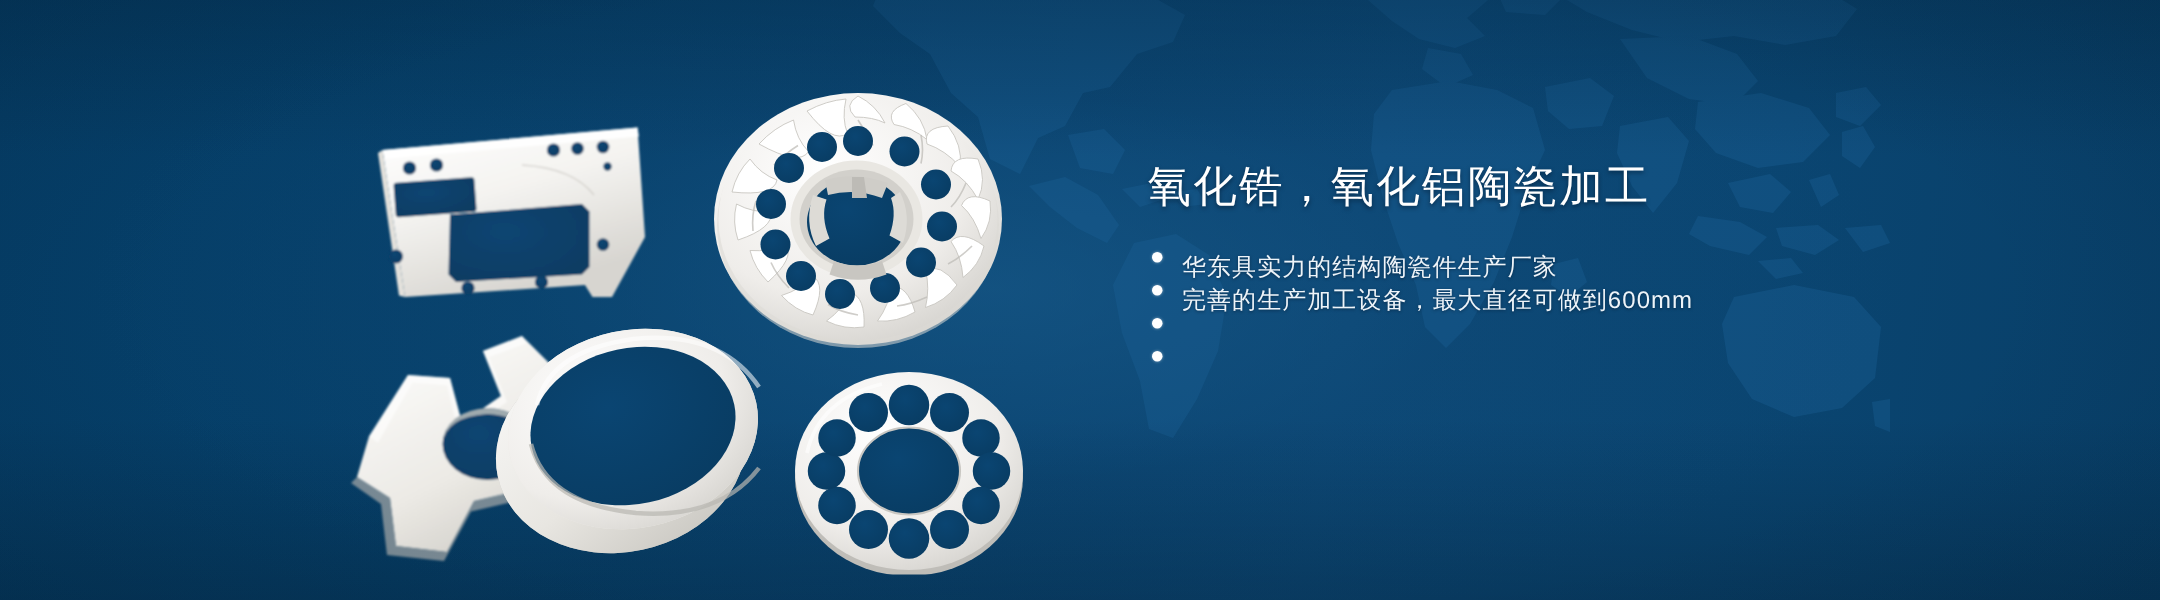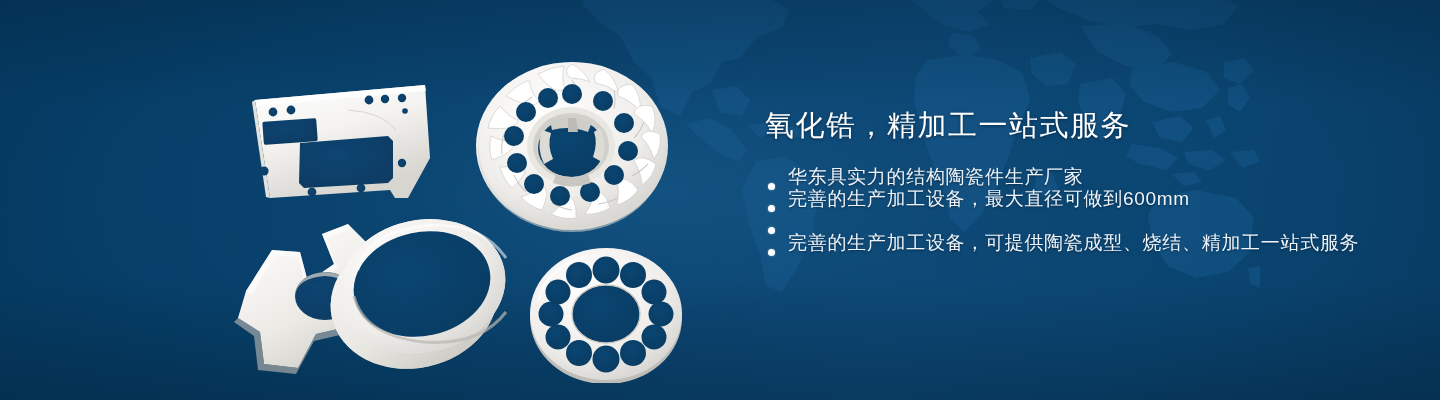--- a/index.html
+++ b/index.html
@@ -29,22 +29,22 @@
 
   
   .copy{position:absolute;left:765px;top:108px;width:560px;}
   .title{
     color:#ffffff;font-size:29px;line-height:34px;letter-spacing:1.5px;
     font-weight:400;margin:0 0 26px 0;text-shadow:0 1px 3px rgba(0,18,36,.55);
     white-space:nowrap;
   }
   .bullets{list-style:none;margin:0;padding:0;}
   .bullet{
-    display:flex;align-items:flex-end;height:22px;margin-bottom:0px;
-    color:#eef4f9;font-size:19px;letter-spacing:.7px;
+    display:flex;align-items:flex-start;height:22px;margin-bottom:0px;
+    color:#eef4f9;font-size:16px;letter-spacing:.7px;
     text-shadow:0 1px 2px rgba(0,18,36,.5);
   }
   .dot{
     width:7px;height:7px;border-radius:50%;background:#ffffff;
     flex:0 0 7px;margin-right:13px;margin-left:3px;
     box-shadow:0 0 2px rgba(255,255,255,.5);
   }
   .btext{white-space:nowrap;}
 </style>
 </head>
@@ -256,33 +256,32 @@
           <circle cx="23" cy="64" r="12.5"></circle>
           <circle cx="30" cy="42" r="12.5"></circle>
           <circle cx="51" cy="25" r="13"></circle>
         </g>
         <path d="M10 52 q8 -36 50 -46" stroke="#ffffff" stroke-width="2.5" fill="none" opacity=".6"></path>
       </g>
     </svg>
   </div>
 
   <div class="copy">
-    <h1 class="title">氧化锆，精加工一站式服务</h1>
+    <h1 class="title">氧化锆，氧化铝陶瓷加工</h1>
     <ul class="bullets">
       <li class="bullet">
         <span class="dot"></span>
         <span class="btext">华东具实力的结构陶瓷件生产厂家</span>
       </li>
       <li class="bullet">
         <span class="dot"></span>
         <span class="btext">完善的生产加工设备，最大直径可做到600mm</span>
       </li>
       <li class="bullet">
         <span class="dot"></span>
       </li>
       <li class="bullet">
         <span class="dot"></span>
-        <span class="btext">完善的生产加工设备，可提供陶瓷成型、烧结、精加工一站式服务</span>
       </li>
     </ul>
   </div>
 
 </div>
 
 </body></html>

